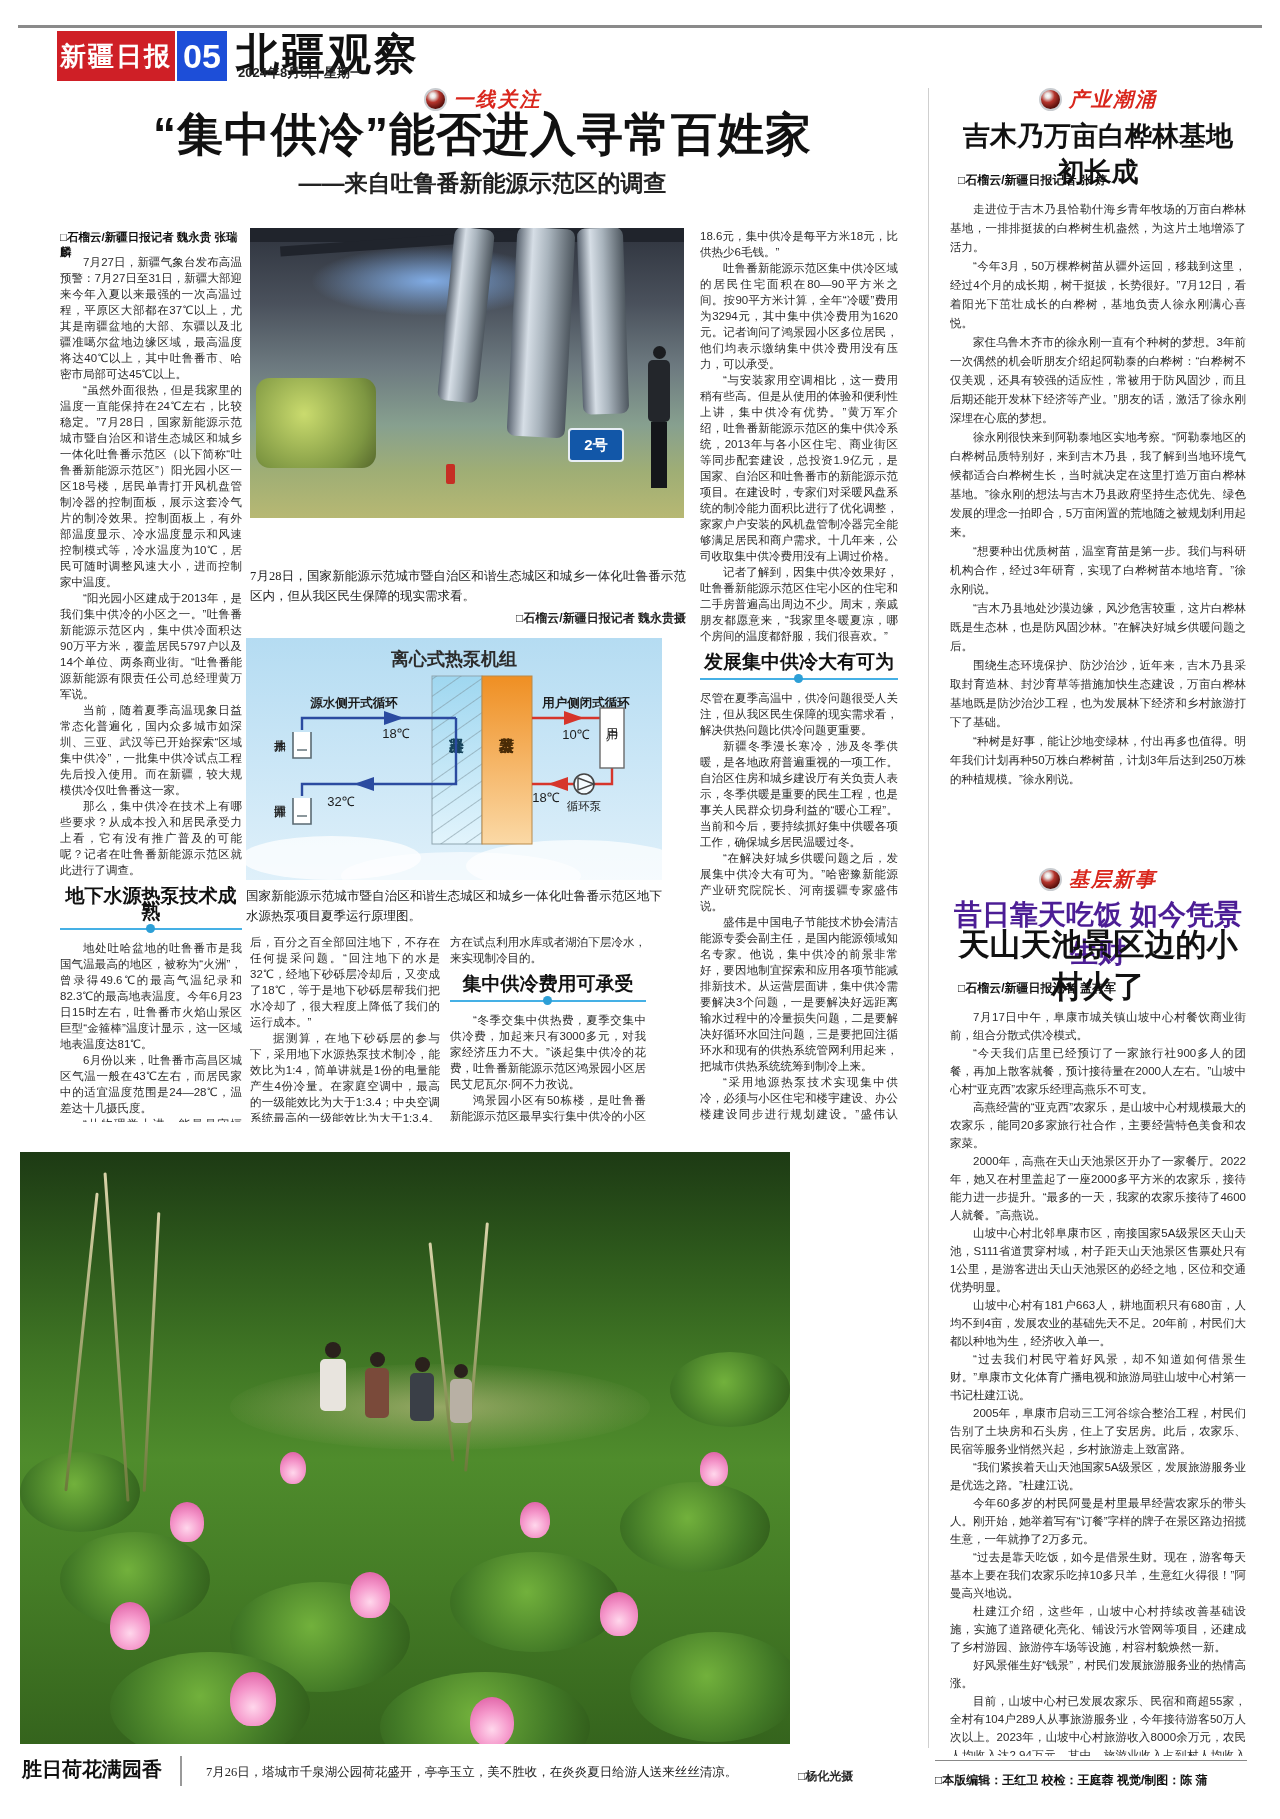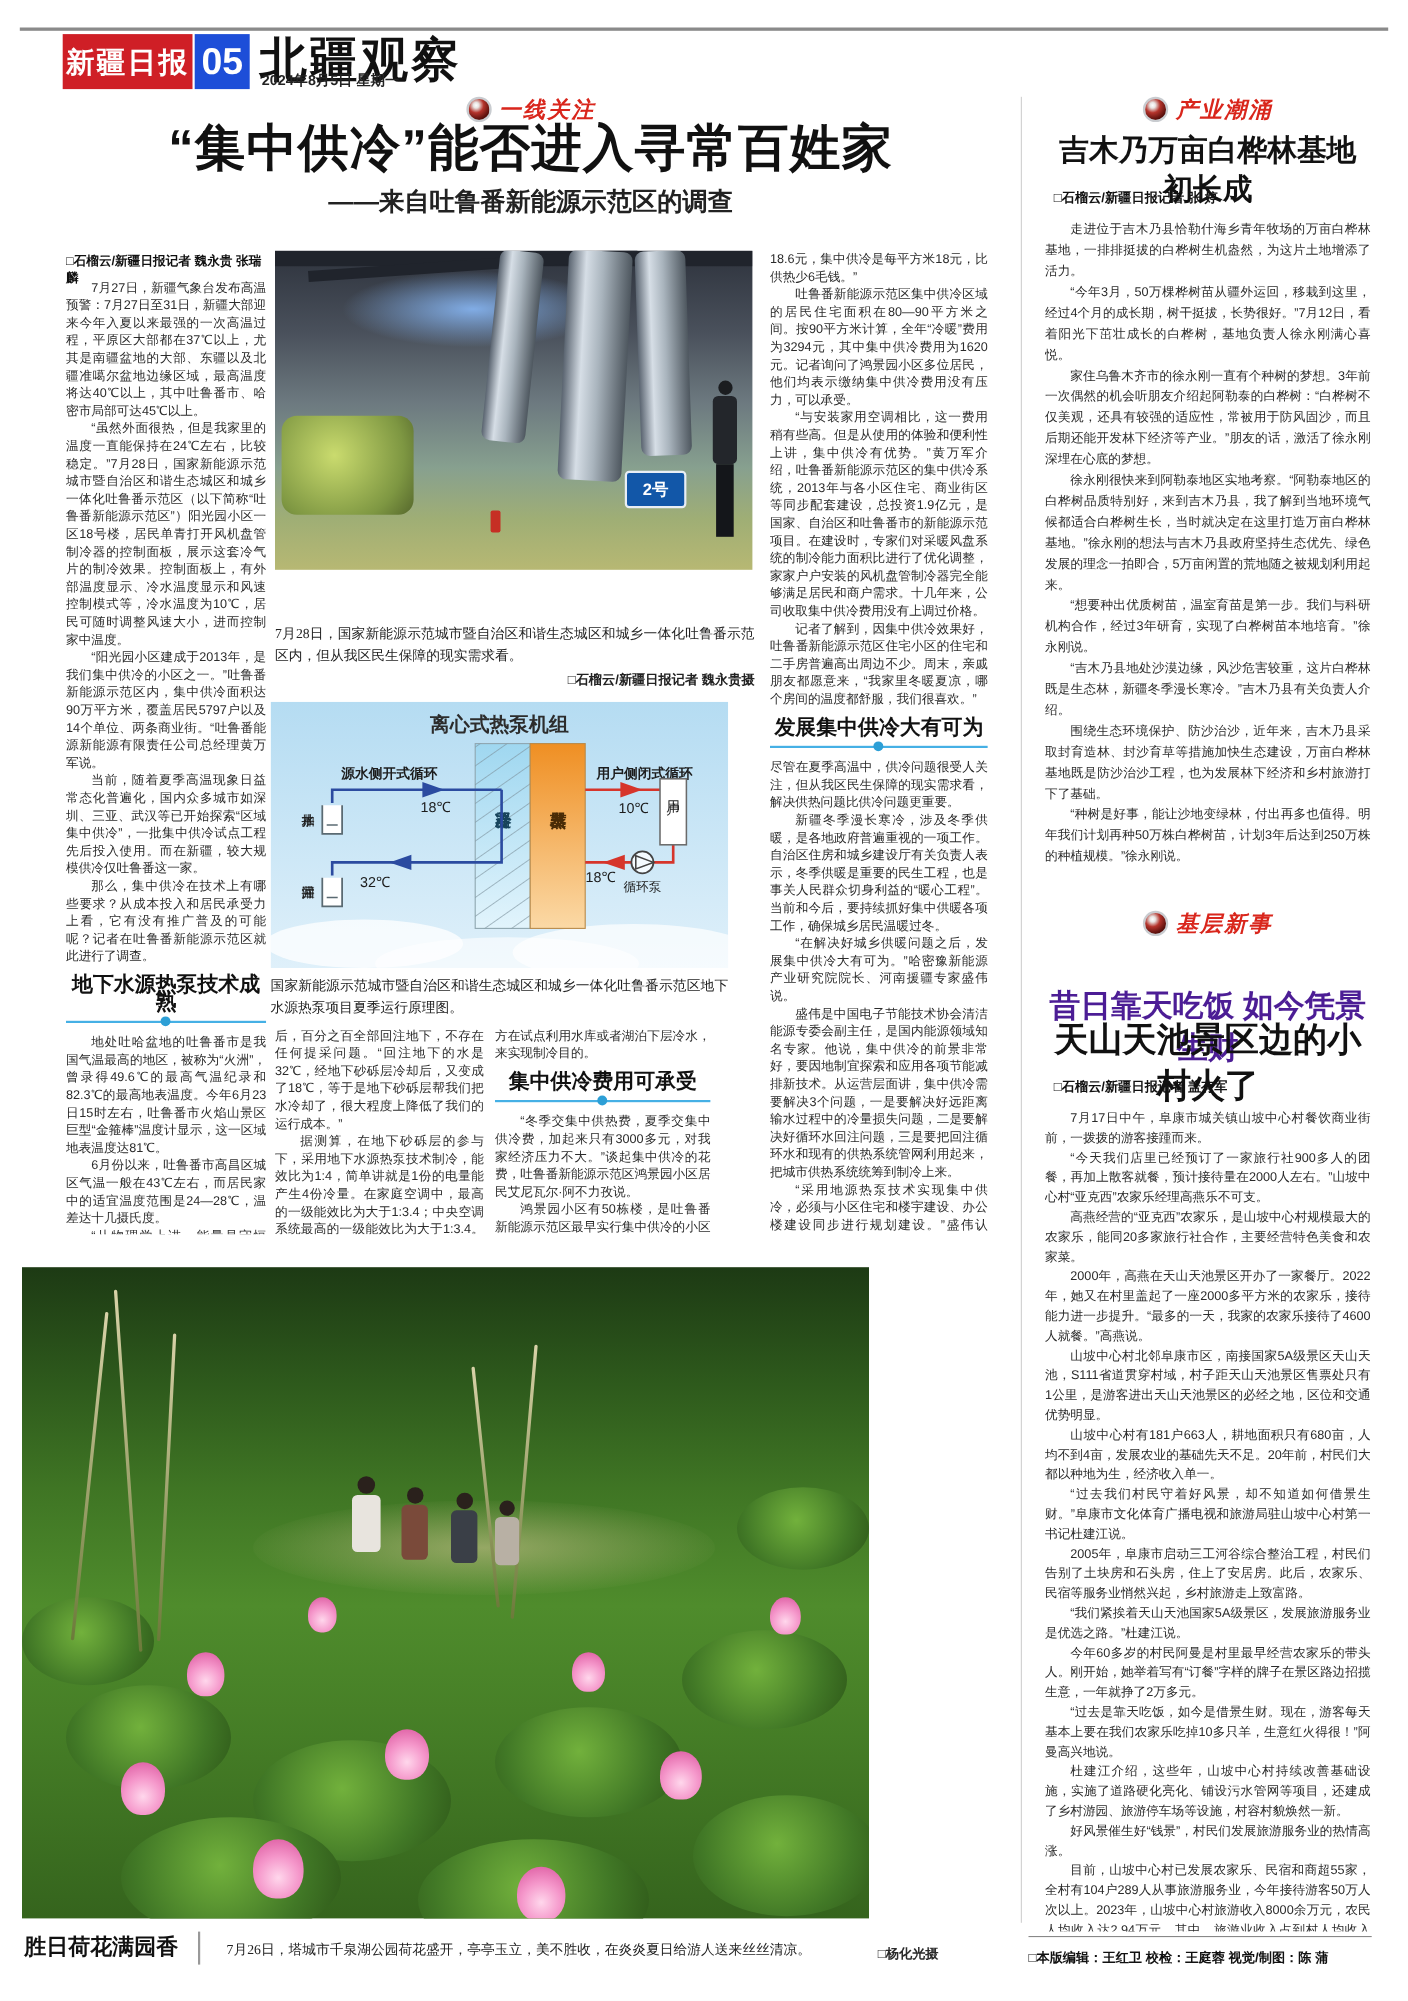--- a/index.html
+++ b/index.html
@@ -261,36 +261,36 @@
   </div>
   <div class="rcenter" style="top:118px;font-size:27px;font-weight:900;color:#111;">吉木乃万亩白桦林基地初长成</div>
   <div class="abs byline" style="left:958px;top:172px;font-size:12px;">□石榴云/新疆日报记者 张 婷</div>
   <div class="rcol" style="left:950px;top:200px;width:296px;height:656px;">
     <div>
         <p>走进位于吉木乃县恰勒什海乡青年牧场的万亩白桦林基地，一排排挺拔的白桦树生机盎然，为这片土地增添了活力。</p>
         <p>“今年3月，50万棵桦树苗从疆外运回，移栽到这里，经过4个月的成长期，树干挺拔，长势很好。”7月12日，看着阳光下茁壮成长的白桦树，基地负责人徐永刚满心喜悦。</p>
         <p>家住乌鲁木齐市的徐永刚一直有个种树的梦想。3年前一次偶然的机会听朋友介绍起阿勒泰的白桦树：“白桦树不仅美观，还具有较强的适应性，常被用于防风固沙，而且后期还能开发林下经济等产业。”朋友的话，激活了徐永刚深埋在心底的梦想。</p>
         <p>徐永刚很快来到阿勒泰地区实地考察。“阿勒泰地区的白桦树品质特别好，来到吉木乃县，我了解到当地环境气候都适合白桦树生长，当时就决定在这里打造万亩白桦林基地。”徐永刚的想法与吉木乃县政府坚持生态优先、绿色发展的理念一拍即合，5万亩闲置的荒地随之被规划利用起来。</p>
         <p>“想要种出优质树苗，温室育苗是第一步。我们与科研机构合作，经过3年研育，实现了白桦树苗本地培育。”徐永刚说。</p>
-        <p>“吉木乃县地处沙漠边缘，风沙危害较重，这片白桦林既是生态林，新疆冬季漫长寒冷。”吉木乃县有关负责人介绍。</p>
+        <p>“吉木乃县地处沙漠边缘，风沙危害较重，这片白桦林既是生态林，也是防风固沙林。”在解决好城乡供暖问题之后。</p>
         <p>围绕生态环境保护、防沙治沙，近年来，吉木乃县采取封育造林、封沙育草等措施加快生态建设，万亩白桦林基地既是防沙治沙工程，也为发展林下经济和乡村旅游打下了基础。</p>
         <p>“种树是好事，能让沙地变绿林，付出再多也值得。明年我们计划再种50万株白桦树苗，计划3年后达到250万株的种植规模。”徐永刚说。</p>
       </div>
   </div>
 
-  <div class="abs tag" style="left:950px;top:826px;width:296px;">
+  <div class="abs tag" style="left:950px;top:866px;width:296px;">
     <span class="ball"></span>
     <span class="tagtxt">基层新事</span>
   </div>
   <div class="rcenter" style="top:896px;font-size:28px;font-weight:600;color:#4c1d95;">昔日靠天吃饭  如今凭景生财</div>
   <div class="rcenter" style="top:924px;font-size:31px;font-weight:900;color:#111;">天山天池景区边的小村火了</div>
   <div class="abs byline" style="left:958px;top:980px;font-size:12px;">□石榴云/新疆日报记者 盖有军</div>
   <div class="rcol rcol2" style="left:950px;top:1008px;width:296px;height:748px;">
     <div>
-        <p>7月17日中午，阜康市城关镇山坡中心村餐饮商业街前，一拨拨的游客接踵而来。</p>
+        <p>7月17日中午，阜康市城关镇山坡中心村餐饮商业街前，组合分散式供冷模式。</p>
         <p>“今天我们店里已经预订了一家旅行社900多人的团餐，再加上散客就餐，预计接待量在2000人左右。”山坡中心村“亚克西”农家乐经理高燕乐不可支。</p>
         <p>高燕经营的“亚克西”农家乐，是山坡中心村规模最大的农家乐，能同20多家旅行社合作，主要经营特色美食和农家菜。</p>
         <p>2000年，高燕在天山天池景区开办了一家餐厅。2022年，她又在村里盖起了一座2000多平方米的农家乐，接待能力进一步提升。“最多的一天，我家的农家乐接待了4600人就餐。”高燕说。</p>
         <p>山坡中心村北邻阜康市区，南接国家5A级景区天山天池，S111省道贯穿村域，村子距天山天池景区售票处只有1公里，是游客进出天山天池景区的必经之地，区位和交通优势明显。</p>
         <p>山坡中心村有181户663人，耕地面积只有680亩，人均不到4亩，发展农业的基础先天不足。20年前，村民们大都以种地为生，经济收入单一。</p>
         <p>“过去我们村民守着好风景，却不知道如何借景生财。”阜康市文化体育广播电视和旅游局驻山坡中心村第一书记杜建江说。</p>
         <p>2005年，阜康市启动三工河谷综合整治工程，村民们告别了土块房和石头房，住上了安居房。此后，农家乐、民宿等服务业悄然兴起，乡村旅游走上致富路。</p>
         <p>“我们紧挨着天山天池国家5A级景区，发展旅游服务业是优选之路。”杜建江说。</p>
         <p>今年60多岁的村民阿曼是村里最早经营农家乐的带头人。刚开始，她举着写有“订餐”字样的牌子在景区路边招揽生意，一年就挣了2万多元。</p>
         <p>“过去是靠天吃饭，如今是借景生财。现在，游客每天基本上要在我们农家乐吃掉10多只羊，生意红火得很！”阿曼高兴地说。</p>

